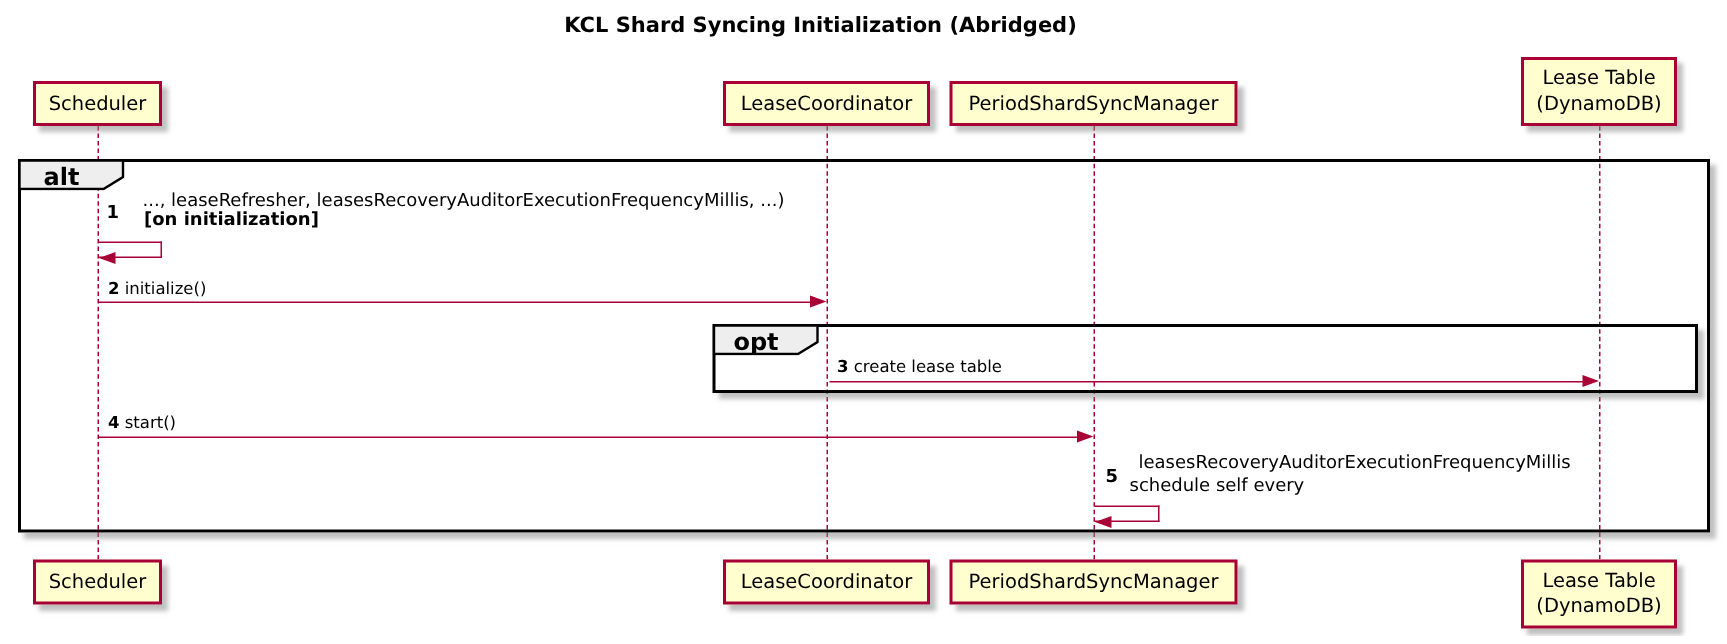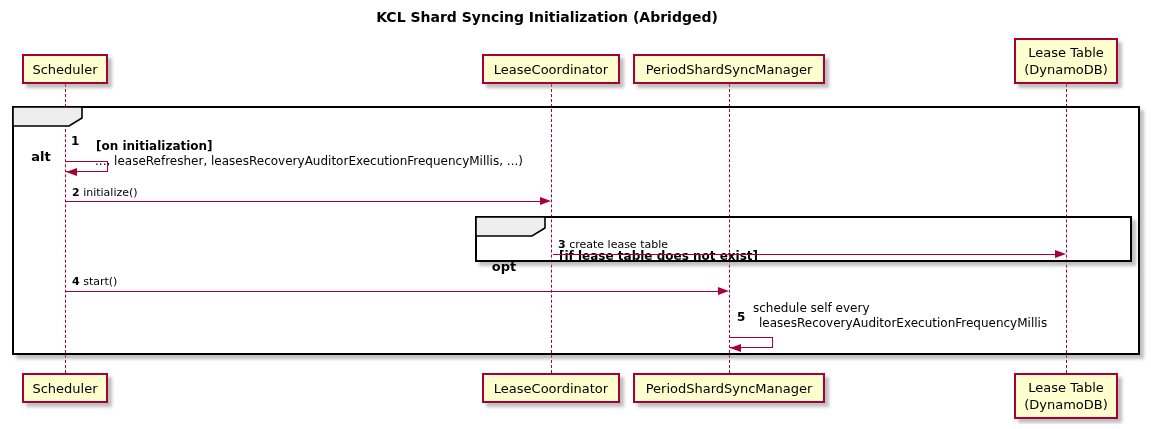--- a/index.html
+++ b/index.html
@@ -62,23 +62,22 @@
   .frame-label {
     position: absolute;
     left: -2px; top: -2px;
     width: 72px; height: 21px;
   }
   .frame-label .label-text {
     position: absolute;
     left: 0; top: 2px;
     width: 58px;
     text-align: center;
-    font-size: 13px;
-    font-weight: bold;
-    margin-top: 41px;
+    font-size: 16px;
+    font-weight: bold;
   }
   .frame-condition {
     position: absolute;
     font-size: 12px;
     font-weight: bold;
     white-space: nowrap;
     margin-top: 28px;
   }
   .msg-label {
     position: absolute;
@@ -86,21 +85,21 @@
     line-height: 15px;
     white-space: nowrap;
   }
   .msg-num { font-weight: bold; }
   .msg-num-float {
     position: absolute;
     font-size: 12px;
     font-weight: bold;
   }
   .msg-lines { position: absolute; font-size: 12px; line-height: 15px; white-space: nowrap; }
-  .msg-lines .line2 { padding-left: 8px; margin-top: 28px; }
+  .msg-lines .line2 { padding-left: 8px; }
   .arrow-line {
     position: absolute;
     height: 0;
     border-top: 1px solid var(--arrow);
   }
   .arrow-head-right {
     position: absolute;
     width: 0; height: 0;
     border-top: 4px solid transparent;
     border-bottom: 4px solid transparent;
@@ -156,21 +155,20 @@
     <div class="frame-condition" style="left:82px;top:3px">[on initialization]</div>
   </div>
 
   <div class="frame" style="left:475px;top:216px;width:657px;height:46px">
     <div class="frame-label">
       <svg width="72" height="21" aria-hidden="true">
         <path d="M1,1 H70 V12 L57,20 H1 Z" fill="#EEEEEE" stroke="#000000" stroke-width="1.6"></path>
       </svg>
       <span class="label-text">opt</span>
     </div>
-    <div class="frame-condition" style="left:82px;top:3px">[if lease table does not exist]</div>
   </div>
 
   <div class="msg-num-float" style="left:71px;top:134px">1</div>
   <div class="msg-lines" style="left:87px;top:126px">
     <div class="line2">..., leaseRefresher, leasesRecoveryAuditorExecutionFrequencyMillis, ...)</div>
   </div>
   <div class="self-loop" style="left:66px;top:161px;width:42px;height:11px"></div>
   <div class="arrow-head-left" style="left:66px;top:168px"></div>
 
   <div class="msg-label" style="left:72px;top:185px">
@@ -189,22 +187,22 @@
 
   <div class="msg-label" style="left:72px;top:274px">
     <span class="msg-num">4</span>
     <span>start()</span>
   </div>
   <div class="arrow-line" style="left:66px;top:291px;width:653px"></div>
   <div class="arrow-head-right" style="left:718px;top:287px"></div>
 
   <div class="msg-num-float" style="left:737px;top:310px">5</div>
   <div class="msg-lines" style="left:753px;top:301px">
+    <div style="padding-left:6px">leasesRecoveryAuditorExecutionFrequencyMillis</div>
     <div>schedule self every</div>
-    <div style="padding-left:6px">leasesRecoveryAuditorExecutionFrequencyMillis</div>
   </div>
   <div class="self-loop" style="left:730px;top:337px;width:43px;height:11px"></div>
   <div class="arrow-head-left" style="left:730px;top:344px"></div>
 
   <div class="participant" style="left:22px;top:373px;width:86px;height:30px">
     <span>Scheduler</span>
   </div>
   <div class="participant" style="left:482px;top:373px;width:138px;height:30px">
     <span>LeaseCoordinator</span>
   </div>

